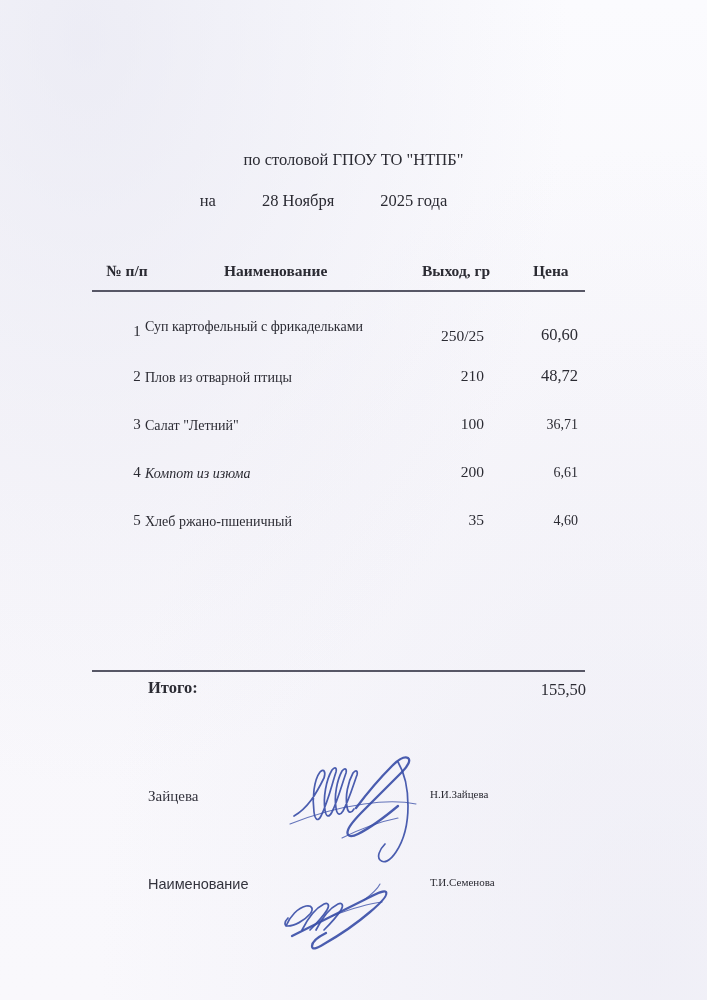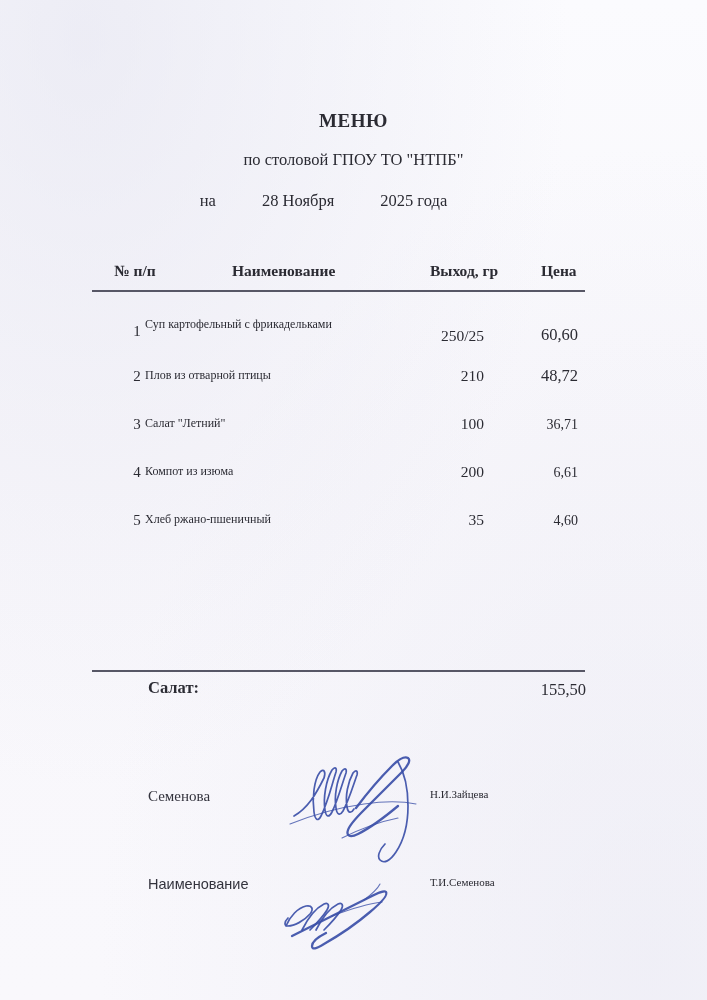--- a/index.html
+++ b/index.html
@@ -63,21 +63,21 @@
     width: 647px;
     text-align: center;
     font-size: 16.5px;
   }
   .doc-dateline .dl-prefix { margin-right: 46px; }
   .doc-dateline .dl-date   { margin-right: 46px; }
 
   
   .table {
     position: absolute;
-    left: 108px;
+    left: 100px;
     top: 262px;
     width: 493px;
   }
   .thead {
     position: relative;
     height: 30px;
   }
   .thead .th {
     position: absolute;
     font-weight: bold;
@@ -114,22 +114,22 @@
     position: absolute;
     left: 36px;
     width: 18px;
     text-align: center;
     font-size: 15px;
   }
   .row .c-name {
     position: absolute;
     left: 53px;
     width: 230px;
-    font-size: 12px;
-    line-height: 19px;
+    font-size: 14px;
+    line-height: 24px;
   }
   .row .c-out {
     position: absolute;
     left: 300px;
     width: 92px;
     text-align: right;
     font-size: 15.5px;
   }
   .row .c-price {
     position: absolute;
@@ -154,21 +154,21 @@
   .row-1 .c-name  { top: 10px; }
   .row-1 .c-out   { top: 11px; }
   .row-1 .c-price { top: 10px; font-size: 16.5px; }
 
   .row-2 .c-num   { top: 12px; }
   .row-2 .c-name  { top: 10px; }
   .row-2 .c-out   { top: 11px; text-align: right; }
   .row-2 .c-price { top: 13px; font-size: 14px; }
 
   .row-3 .c-num   { top: 12px; }
-  .row-3 .c-name  { top: 10px; }
+  .row-3 .c-name  { top: 10px; font-style: italic; }
   .row-3 .c-out   { top: 11px; }
   .row-3 .c-price { top: 13px; font-size: 14px; }
 
   .row-4 .c-num   { top: 12px; }
   .row-4 .c-name  { top: 10px; }
   .row-4 .c-out   { top: 11px; }
   .row-4 .c-price { top: 13px; font-size: 14px; }
 
   
   .total-label {
@@ -243,21 +243,20 @@
   .ink-med  { stroke-width: 1.7; }
   .ink-thick{ stroke-width: 2.3; }
 </style>
 </head>
 <body>
 
 <div class="paper"></div>
 
 <div class="sheet">
 
-  <div class="doc-title">МЕНЮ</div>
 
   <div class="doc-subtitle">по столовой ГПОУ ТО "НТПБ"</div>
 
   <div class="doc-dateline">
     <span class="dl-prefix">на</span><span class="dl-date">28 Ноября</span><span class="dl-suffix">2025 года</span>
   </div>
 
   <div class="table">
     <div class="thead">
       <span class="th th-num">№ п/п</span>
@@ -303,27 +302,27 @@
       <span class="c-num">5</span>
       <span class="c-name">Хлеб ржано-пшеничный</span>
       <span class="c-out">35</span>
       <span class="c-price">4,60</span>
     </div>
 
   </div>
 
   <div class="hrule hrule-total"></div>
 
-  <div class="total-label">Салат:</div>
+  <div class="total-label">Итого:</div>
   <div class="total-value">155,50</div>
 
   <div class="signatures">
 
     <div class="sig-row sig-row-0">
-      <span class="sig-role">Семенова</span>
+      <span class="sig-role">Зайцева</span>
       <span class="sig-ink">
         <svg width="170" height="150" viewBox="0 0 170 150" aria-hidden="true">
           <path class="ink ink-med" d="M14 62 C28 54, 36 40, 44 24 C46 18, 44 14, 40 18 C34 26, 32 44, 34 58 C35 66, 38 68, 41 62 C48 48, 52 30, 56 18 C57 14, 55 12, 52 16 C46 26, 43 44, 45 56 C46 63, 49 64, 52 58 C58 46, 62 30, 66 19 C67 15, 65 13, 62 17 C57 26, 54 42, 56 54 C57 61, 60 62, 63 57 C69 46, 73 32, 77 21 C78 17, 76 15, 73 19 C68 28, 65 42, 67 53 C68 59, 71 60, 74 55"></path>
           <path class="ink ink-thick" d="M76 54 C88 38, 100 24, 112 12 C118 6, 124 2, 128 4 C131 6, 128 12, 122 18 C110 30, 96 44, 84 56 C76 64, 70 70, 68 76 C66 82, 70 84, 78 80 C92 73, 106 62, 118 52"></path>
           <path class="ink ink-med" d="M118 8 C124 18, 128 34, 128 52 C128 70, 124 86, 116 98 C110 107, 104 110, 100 106 C97 103, 99 96, 105 90"></path>
           <path class="ink ink-thin" d="M10 70 C30 62, 56 54, 84 50 C104 47, 122 47, 136 50"></path>
           <path class="ink ink-thin" d="M62 84 C78 76, 98 68, 118 64"></path>
         </svg>
       </span>
       <span class="sig-name">Н.И.Зайцева</span>

